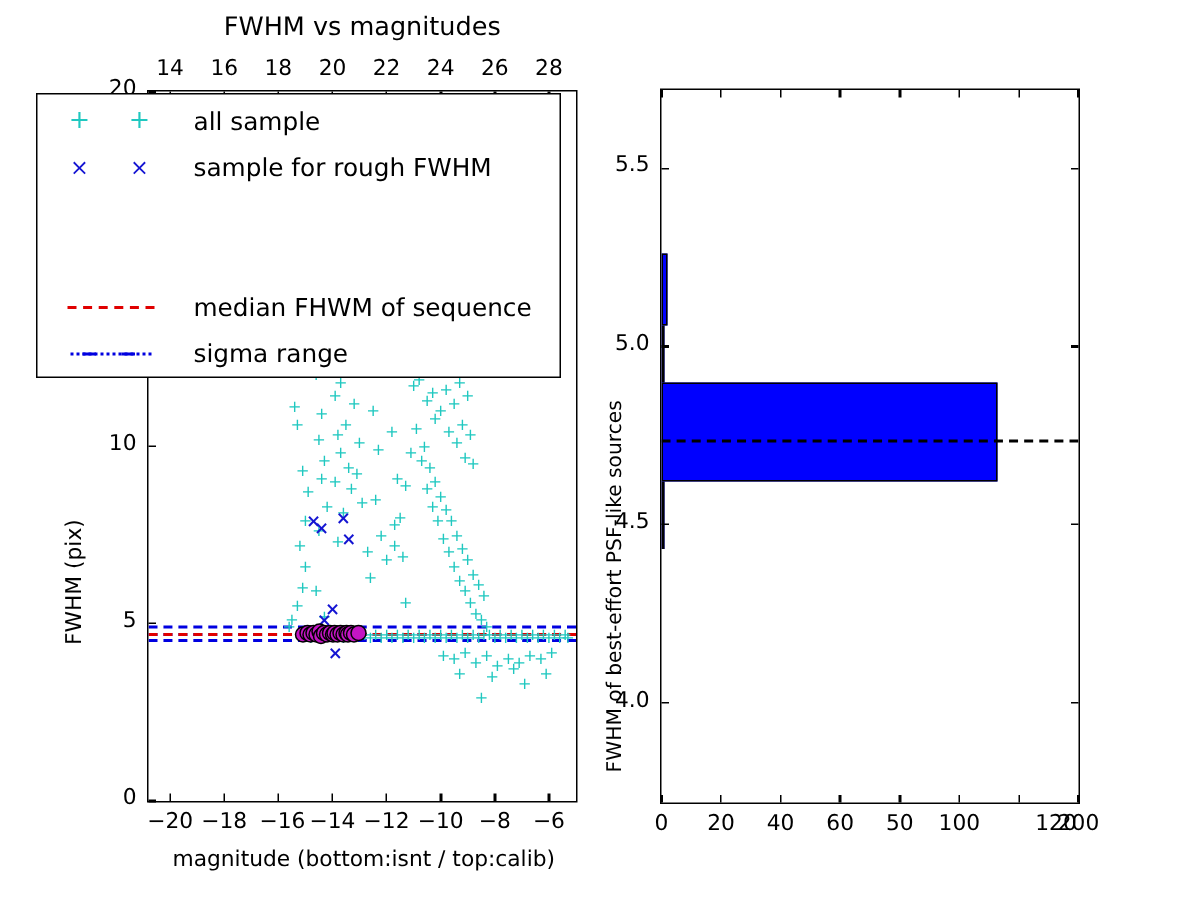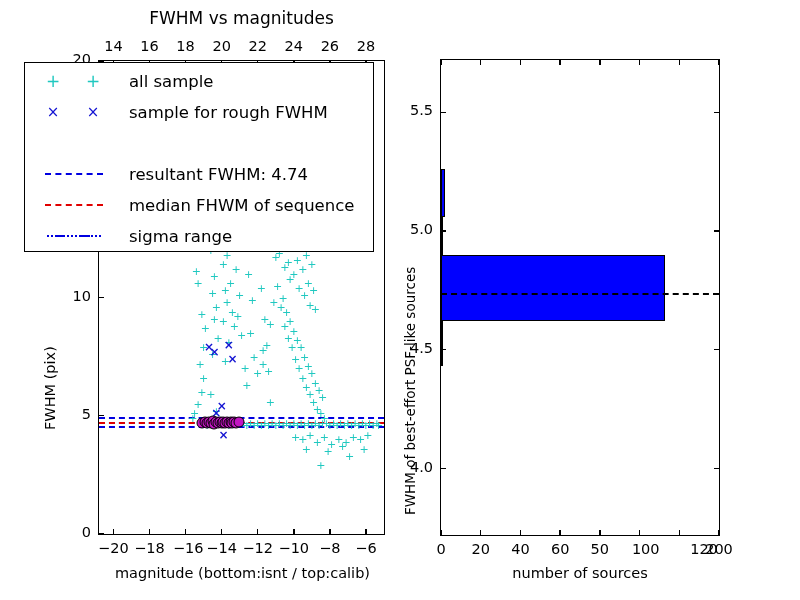--- a/index.html
+++ b/index.html
@@ -311,35 +311,34 @@
   <div class="plotarea" id="histArea" style="left:441px;top:60px;width:278px;height:475px;">
       <div class="hbar" style="left: 0px; top: 261.25px; width: 2.2px; height: 45.125px; background: rgb(0, 0, 255);"></div>
       <div class="hbar" style="left: 0px; top: 194.75px; width: 224.386px; height: 66.5px; background: rgb(0, 0, 255);"></div>
       <div class="hbar" style="left: 0px; top: 156.75px; width: 2.2px; height: 38px; background: rgb(0, 0, 255);"></div>
       <div class="hbar" style="left: 0px; top: 109.25px; width: 3.97143px; height: 47.5px; background: rgb(0, 0, 255);"></div>
       <div class="medline" style="left: 0px; top: 232.75px; width: 278px;"></div>
     </div>
 
   <div class="ylabel" style="left:402px;top:515px;font-size:13.5px;">FWHM of best-effort PSF-like sources</div>
 
-  <div class="axlabel" style="left:440px;top:565px;width:280px;">number of sources</div>
 
   <div id="rightTicks">
       <div class="tickmark" style="left: 440.3px; top: 530px; width: 1.4px; height: 5px;"></div>
       <div class="tick" style="left: 421px; top: 541px; width: 40px; text-align: center;">0</div>
       <div class="tickmark" style="left: 480.014px; top: 530px; width: 1.4px; height: 5px;"></div>
       <div class="tick" style="left: 460.714px; top: 541px; width: 40px; text-align: center;">20</div>
       <div class="tickmark" style="left: 519.729px; top: 530px; width: 1.4px; height: 5px;"></div>
       <div class="tick" style="left: 500.429px; top: 541px; width: 40px; text-align: center;">40</div>
       <div class="tickmark" style="left: 559.443px; top: 530px; width: 1.4px; height: 5px;"></div>
       <div class="tick" style="left: 540.143px; top: 541px; width: 40px; text-align: center;">60</div>
       <div class="tickmark" style="left: 599.157px; top: 530px; width: 1.4px; height: 5px;"></div>
       <div class="tick" style="left: 579.857px; top: 541px; width: 40px; text-align: center;">50</div>
       <div class="tickmark" style="left: 638.871px; top: 530px; width: 1.4px; height: 5px;"></div>
-      <div class="tick" style="left: 619.571px; top: 541px; width: 40px; text-align: right;">100</div>
+      <div class="tick" style="left: 619.571px; top: 541px; width: 40px; text-align: center;">100</div>
       <div class="tickmark" style="left: 678.586px; top: 530px; width: 1.4px; height: 5px;"></div>
       <div class="tick" style="left: 684px; top: 541px; width: 40px; text-align: center;">120</div>
       <div class="tickmark" style="left: 718.3px; top: 530px; width: 1.4px; height: 5px;"></div>
       <div class="tick" style="left: 699px; top: 541px; width: 40px; text-align: center;">200</div>
       <div class="tickmark" style="left: 441px; top: 467.8px; width: 5px; height: 1.4px;"></div>
       <div class="tickmark" style="left: 714px; top: 467.8px; width: 5px; height: 1.4px;"></div>
       <div class="tick" style="left: 395px; top: 458.5px; width: 38px; text-align: right;">4.0</div>
       <div class="tickmark" style="left: 441px; top: 349.05px; width: 5px; height: 1.4px;"></div>
       <div class="tickmark" style="left: 714px; top: 349.05px; width: 5px; height: 1.4px;"></div>
       <div class="tick" style="left: 395px; top: 339.75px; width: 38px; text-align: right;">4.5</div>
@@ -367,26 +366,20 @@
         </div>
         <div class="legtext">all sample</div>
       </div>
       <div class="legrow" style="top: 33px;">
         <div class="legsym">
           <div class="glyph" style="left: 28px; color: rgb(20, 20, 210); font-size: 15px;">×</div>
           <div class="glyph" style="left: 68px; color: rgb(20, 20, 210); font-size: 15px;">×</div>
         </div>
         <div class="legtext">sample for rough FWHM</div>
       </div>
-      <div class="legrow" style="top: 95px;">
-        <div class="legsym">
-          <div style="position: absolute; left: 20px; top: 50%; transform: translateY(-50%); width: 58px; height: 0px; border-top: 2.2px dashed rgb(0, 0, 224);"></div>
-        </div>
-        <div class="legtext">resultant FWHM: 4.74</div>
-      </div>
       <div class="legrow" style="top: 157px;">
         <div class="legsym">
           <div style="position: absolute; left: 22px; top: 50%; transform: translateY(-50%); width: 54px; height: 0px; border-top: 2.2px dotted rgb(0, 0, 224);"></div>
           <div style="position: absolute; left: 30px; top: 50%; transform: translateY(-50%); width: 9px; height: 0px; border-top: 2.2px solid rgb(0, 0, 224);"></div>
           <div style="position: absolute; left: 56px; top: 50%; transform: translateY(-50%); width: 9px; height: 0px; border-top: 2.2px solid rgb(0, 0, 224);"></div>
         </div>
         <div class="legtext">sigma range</div>
       </div>
       <div class="legrow" style="top: 126px;">
         <div class="legsym">

